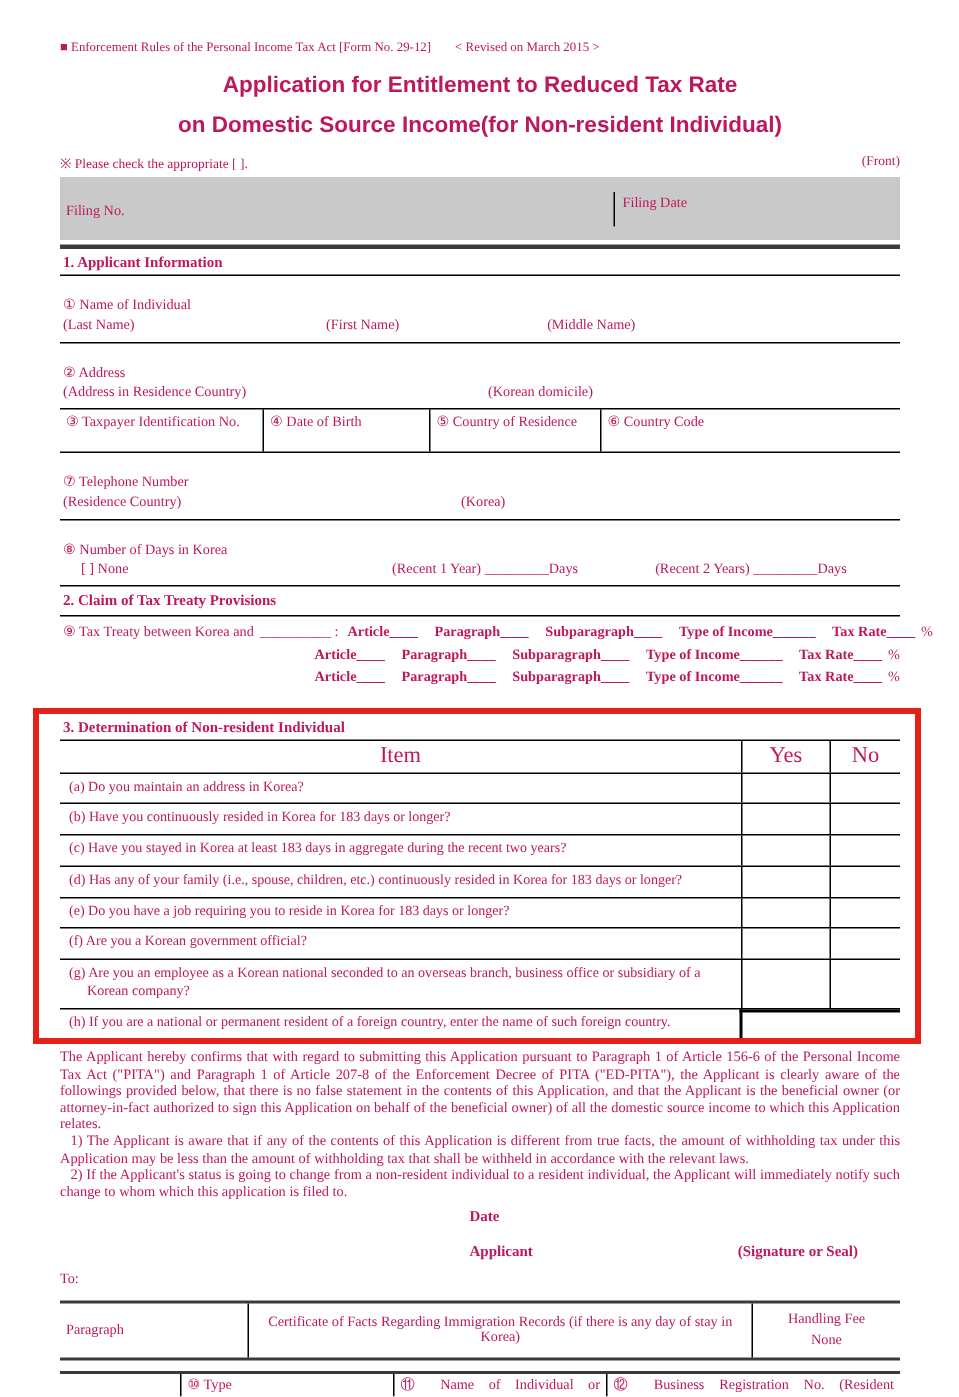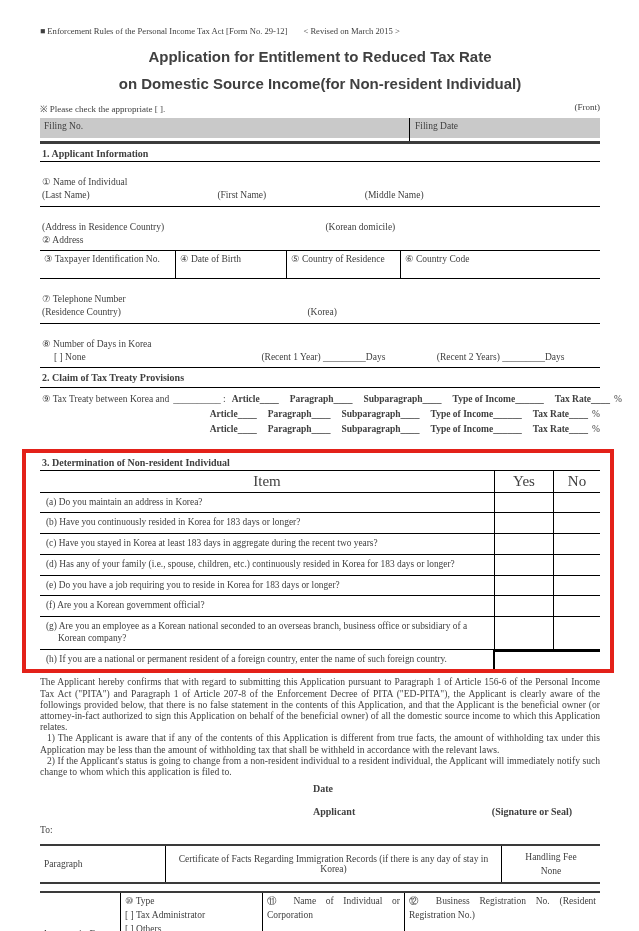--- a/index.html
+++ b/index.html
@@ -1,27 +1,27 @@
 <!DOCTYPE html>
 <html><head>
 <meta charset="utf-8">
 <style>
   html,body{margin:0;padding:0;background:#ffffff;}
-  .page{width:639px;height:931px;position:relative;background:#fff;color:#404040;
+  .page{width:639px;height:931px;position:relative;background:#fff;color:#be185d;
         font-family:"Liberation Serif", "DejaVu Serif", serif;overflow:hidden;}
   .content{position:absolute;left:40px;top:26px;width:560px;}
 
   .meta-line{font-size:8.6px;display:flex;gap:16px;white-space:nowrap;}
   .title{font-family:"Liberation Sans","DejaVu Sans",sans-serif;font-weight:bold;
          font-size:15px;text-align:center;line-height:1;}
   .title1{margin-top:13px;}
   .title2{margin-top:12px;}
   .note-row{display:flex;justify-content:space-between;font-size:9px;margin-top:11px;}
 
-  .filing-bar{margin-top:3px;height:20px;background:#c9c9c9;display:flex;font-size:9.5px;}
+  .filing-bar{margin-top:3px;height:42px;background:#c9c9c9;display:flex;font-size:9.5px;align-items:center;}
   .filing-cell-left{flex:1;padding:3px 0 0 4px;}
   .filing-cell-right{width:185px;border-left:1px solid #000;padding:3px 0 0 5px;height:20px;}
   .thick-rule{height:3px;background:#3c3c3c;margin-top:3px;}
 
   .sec-head{font-size:10px;font-weight:bold;padding:4px 0 2px 2px;border-bottom:1px solid #000;}
 
   .row{border-bottom:1px solid #000;padding:2px 0 3px 2px;font-size:9.5px;line-height:1.4;margin-top:12px;}
   .inl{display:inline-block;vertical-align:top;}
   .w175{width:173px;} .w145{width:145px;} .w281{width:281px;} .w205{width:205px;} .w173{width:173px;} .w263{width:263px;}
 
@@ -109,25 +109,25 @@
     <div class="row">
       <div>① Name of Individual</div>
       <div>
         <span class="inl w175">(Last Name)</span>
         <span class="inl w145">(First Name)</span>
         <span class="inl">(Middle Name)</span>
       </div>
     </div>
 
     <div class="row">
+      <div>② Address</div>
       <div>
         <span class="inl w281">(Address in Residence Country)</span>
         <span class="inl">(Korean domicile)</span>
       </div>
-      <div>② Address</div>
     </div>
 
     <div class="id-row">
       <div class="id-cell id-c1">
         <span>③ Taxpayer Identification No.</span>
       </div>
       <div class="id-cell id-c2">
         <span>④ Date of Birth</span>
       </div>
       <div class="id-cell id-c3">

